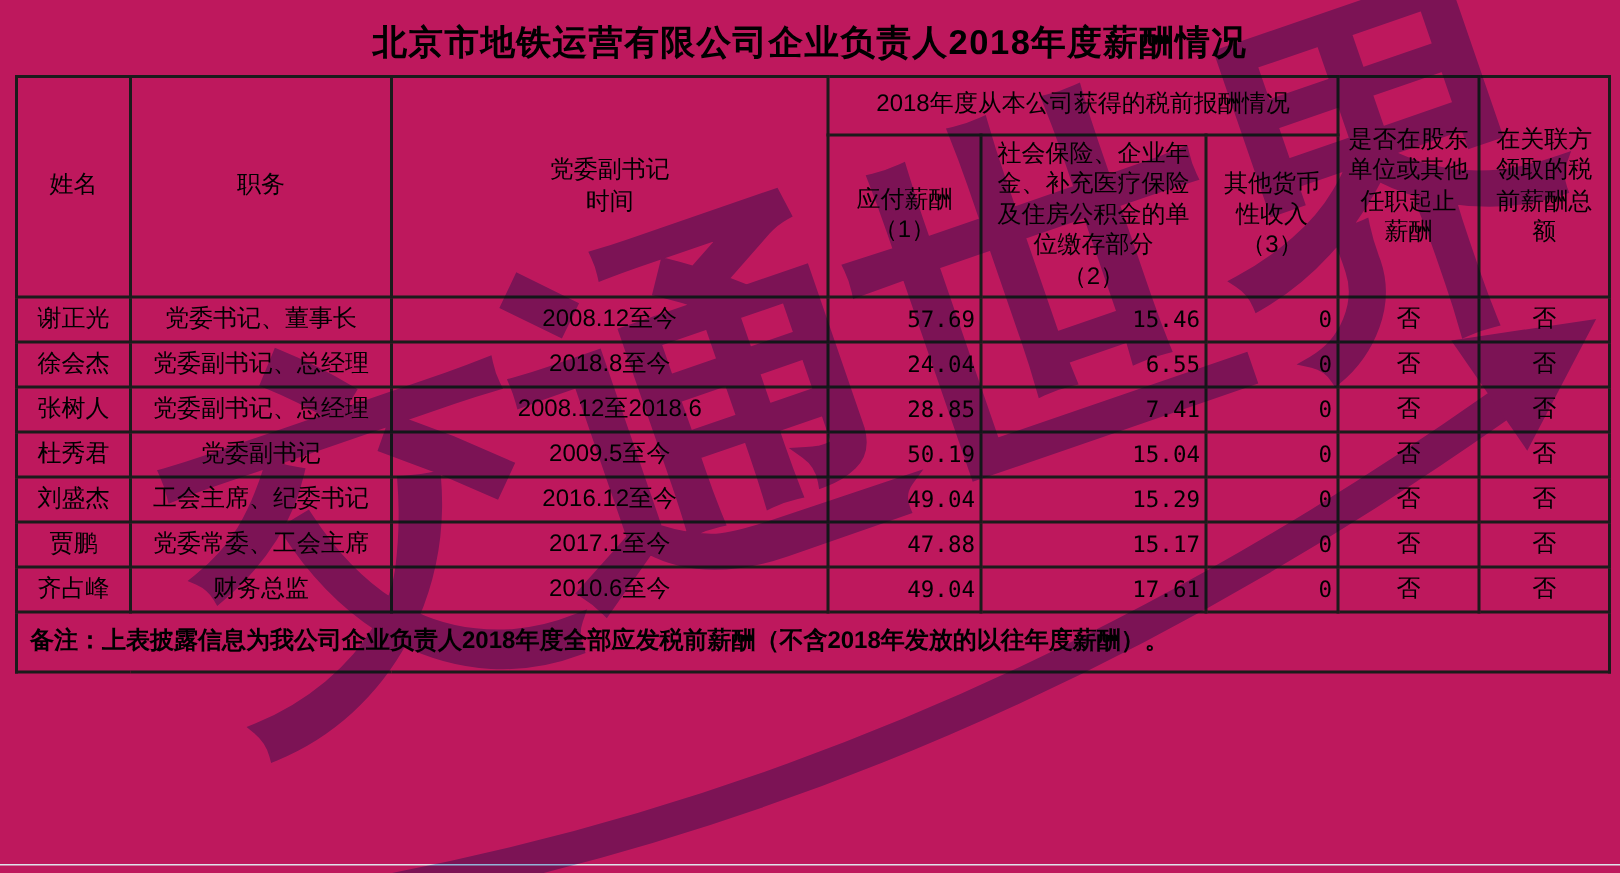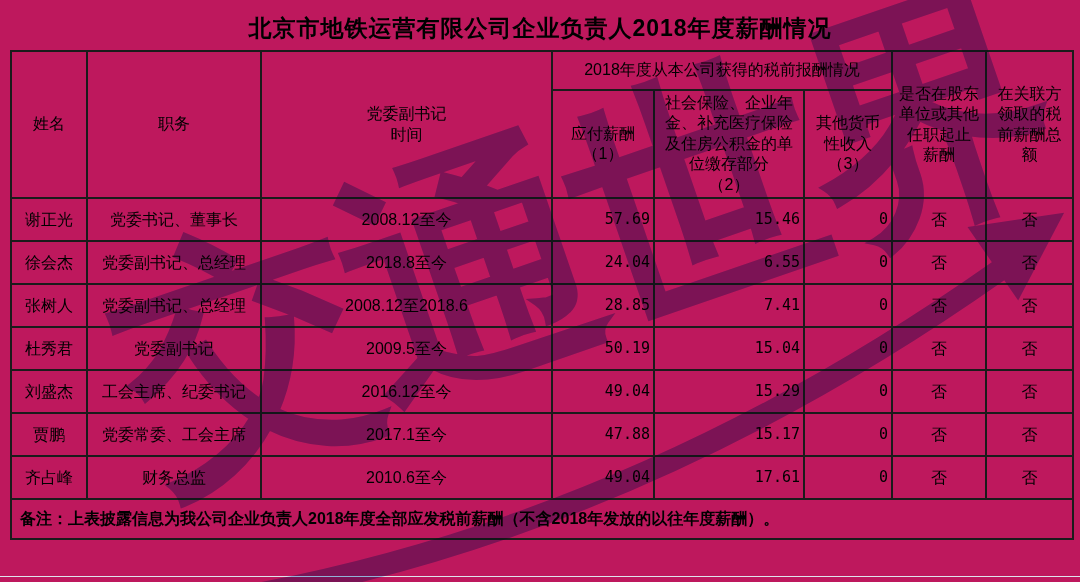--- a/index.html
+++ b/index.html
@@ -62,21 +62,21 @@
     font-size: 16px;
     font-weight: normal;
     color: #000;
     padding: 2px 3px;
     line-height: 1.28;
     overflow: hidden;
   }
   .salary-table th { white-space: pre-line; }
   tr.hrow-a th { height: 39px; }
   tr.hrow-b th { height: 105px; text-align: center; }
-  .salary-table tbody tr { height: 43px; }
+  .salary-table tbody tr { height: 30px; }
   .salary-table td.num { font-family: "DejaVu Sans Mono", "Liberation Mono", monospace; font-size: 15px; text-align: right; }
   .salary-table tfoot td.note {
     height: 40px;
     text-align: left;
     font-weight: 600;
     font-size: 16px;
     padding-left: 8px;
   }
   
   .bottom-gridline {

